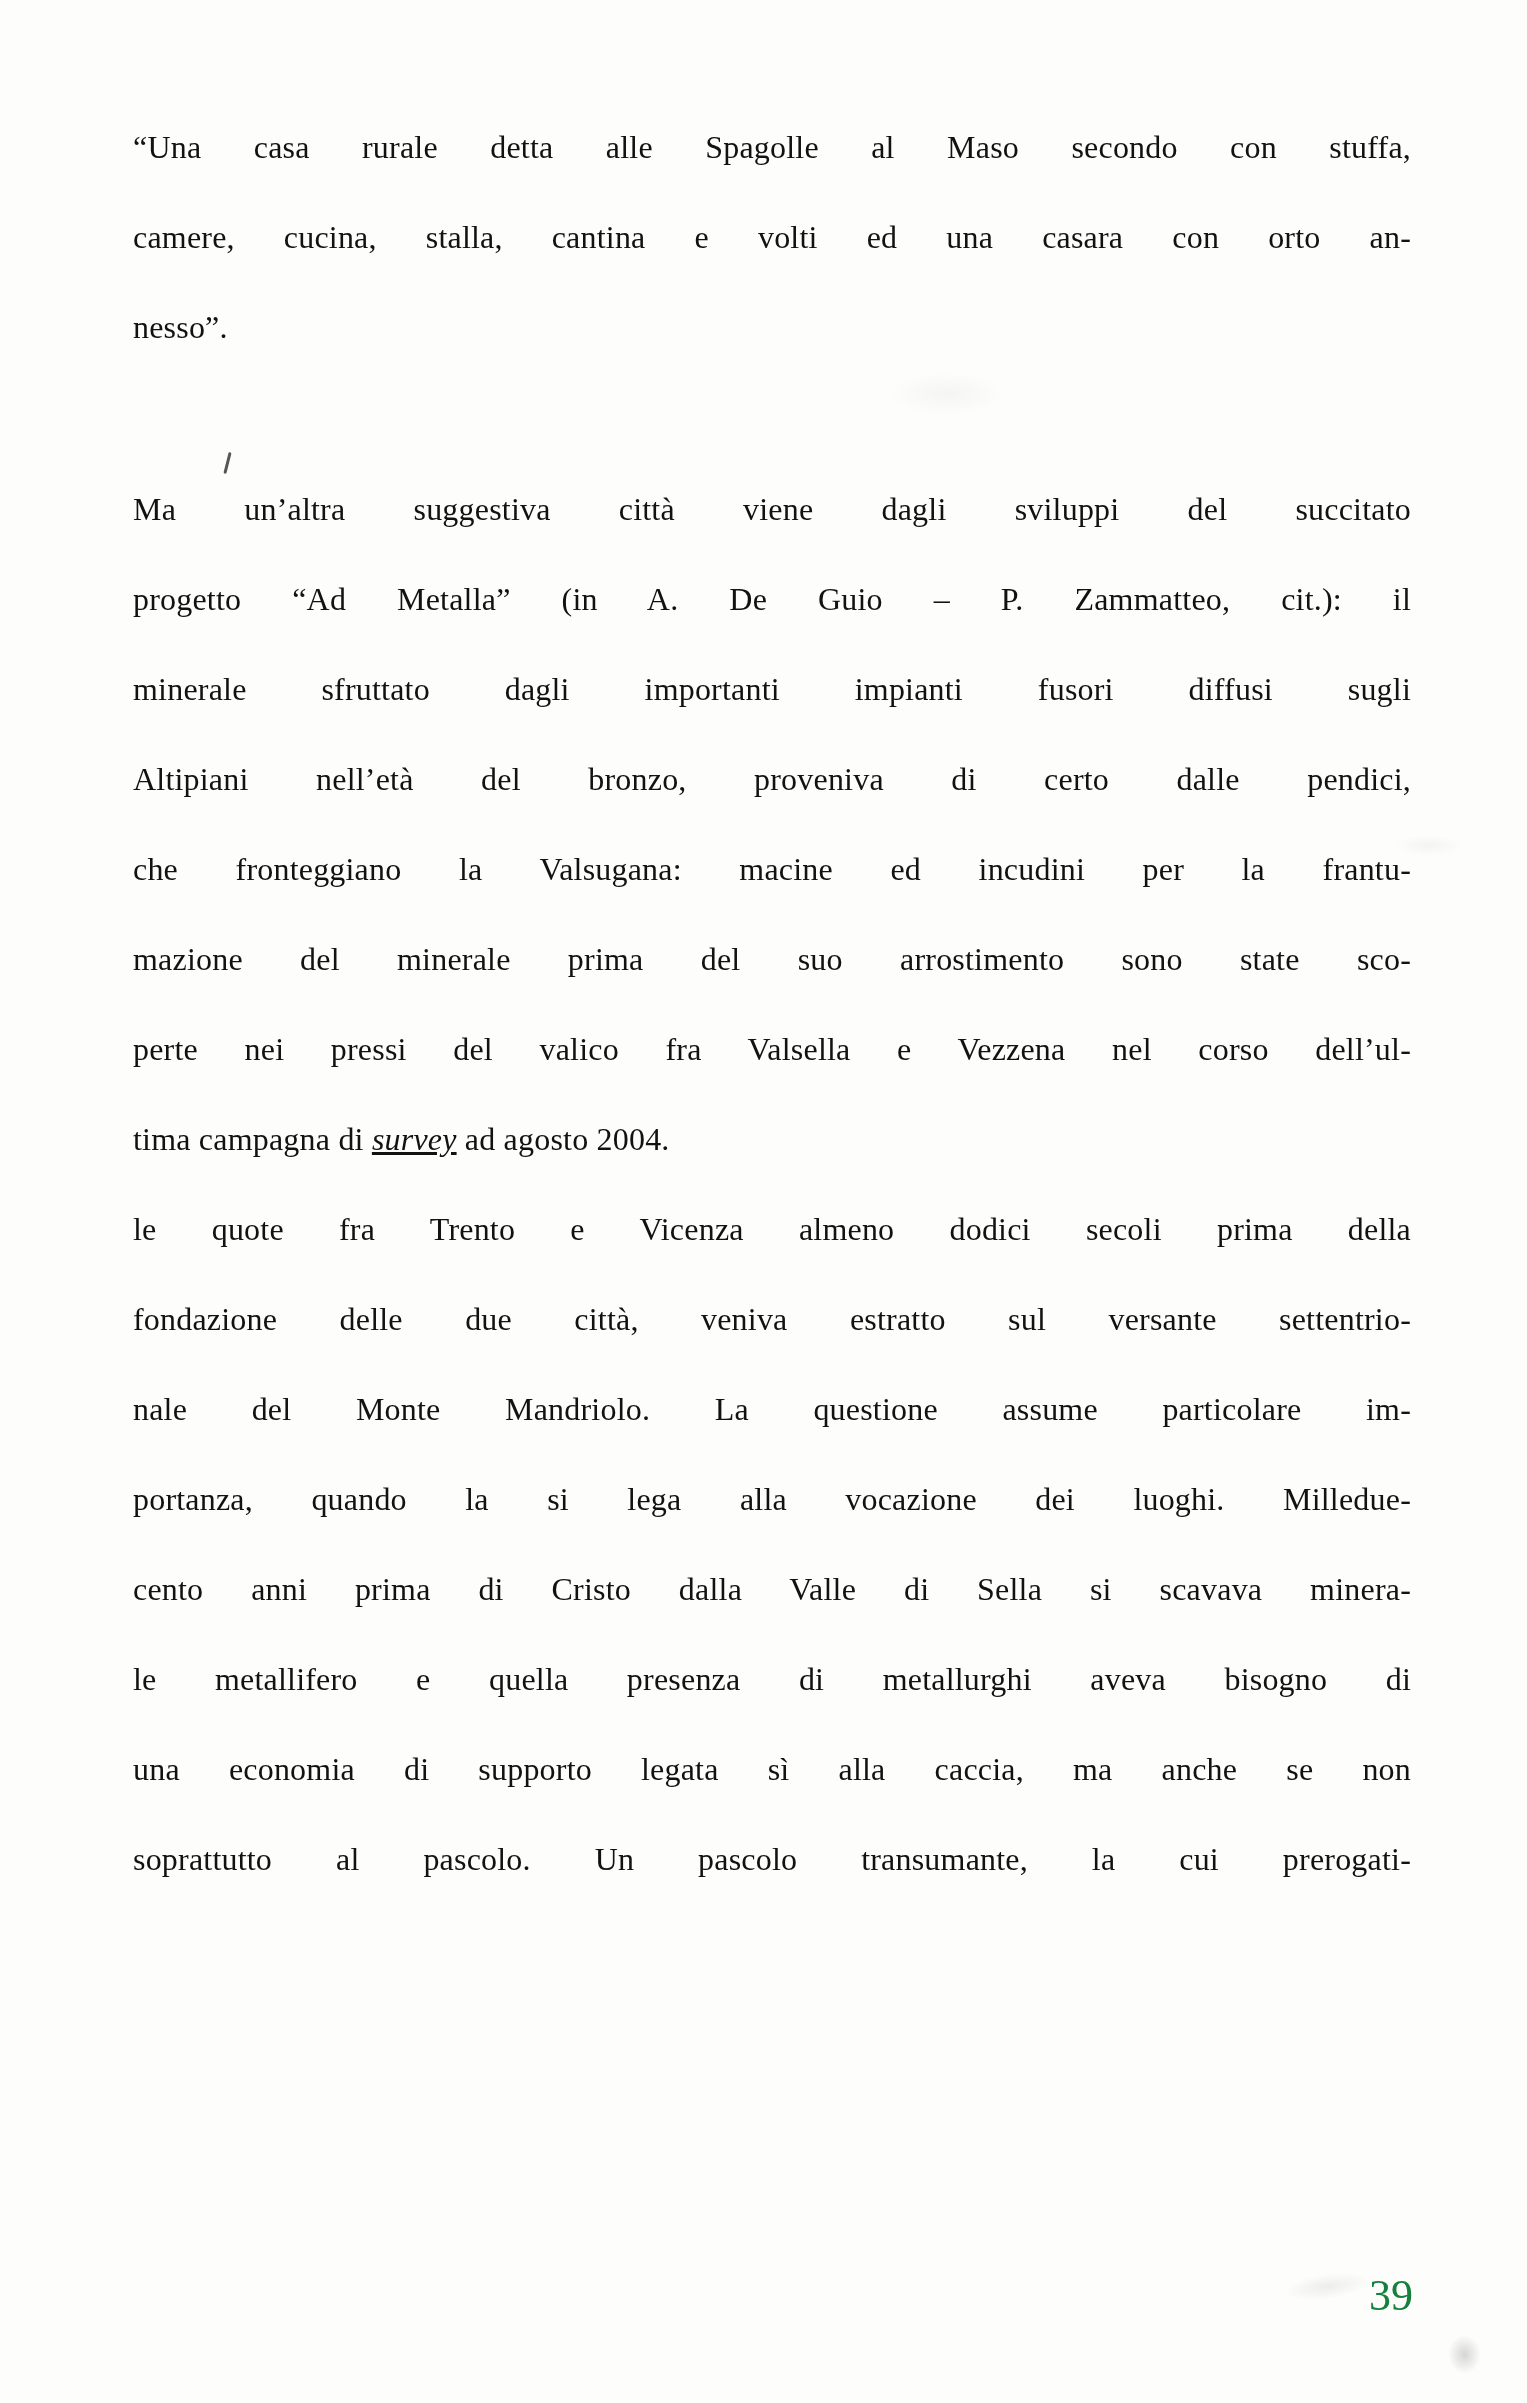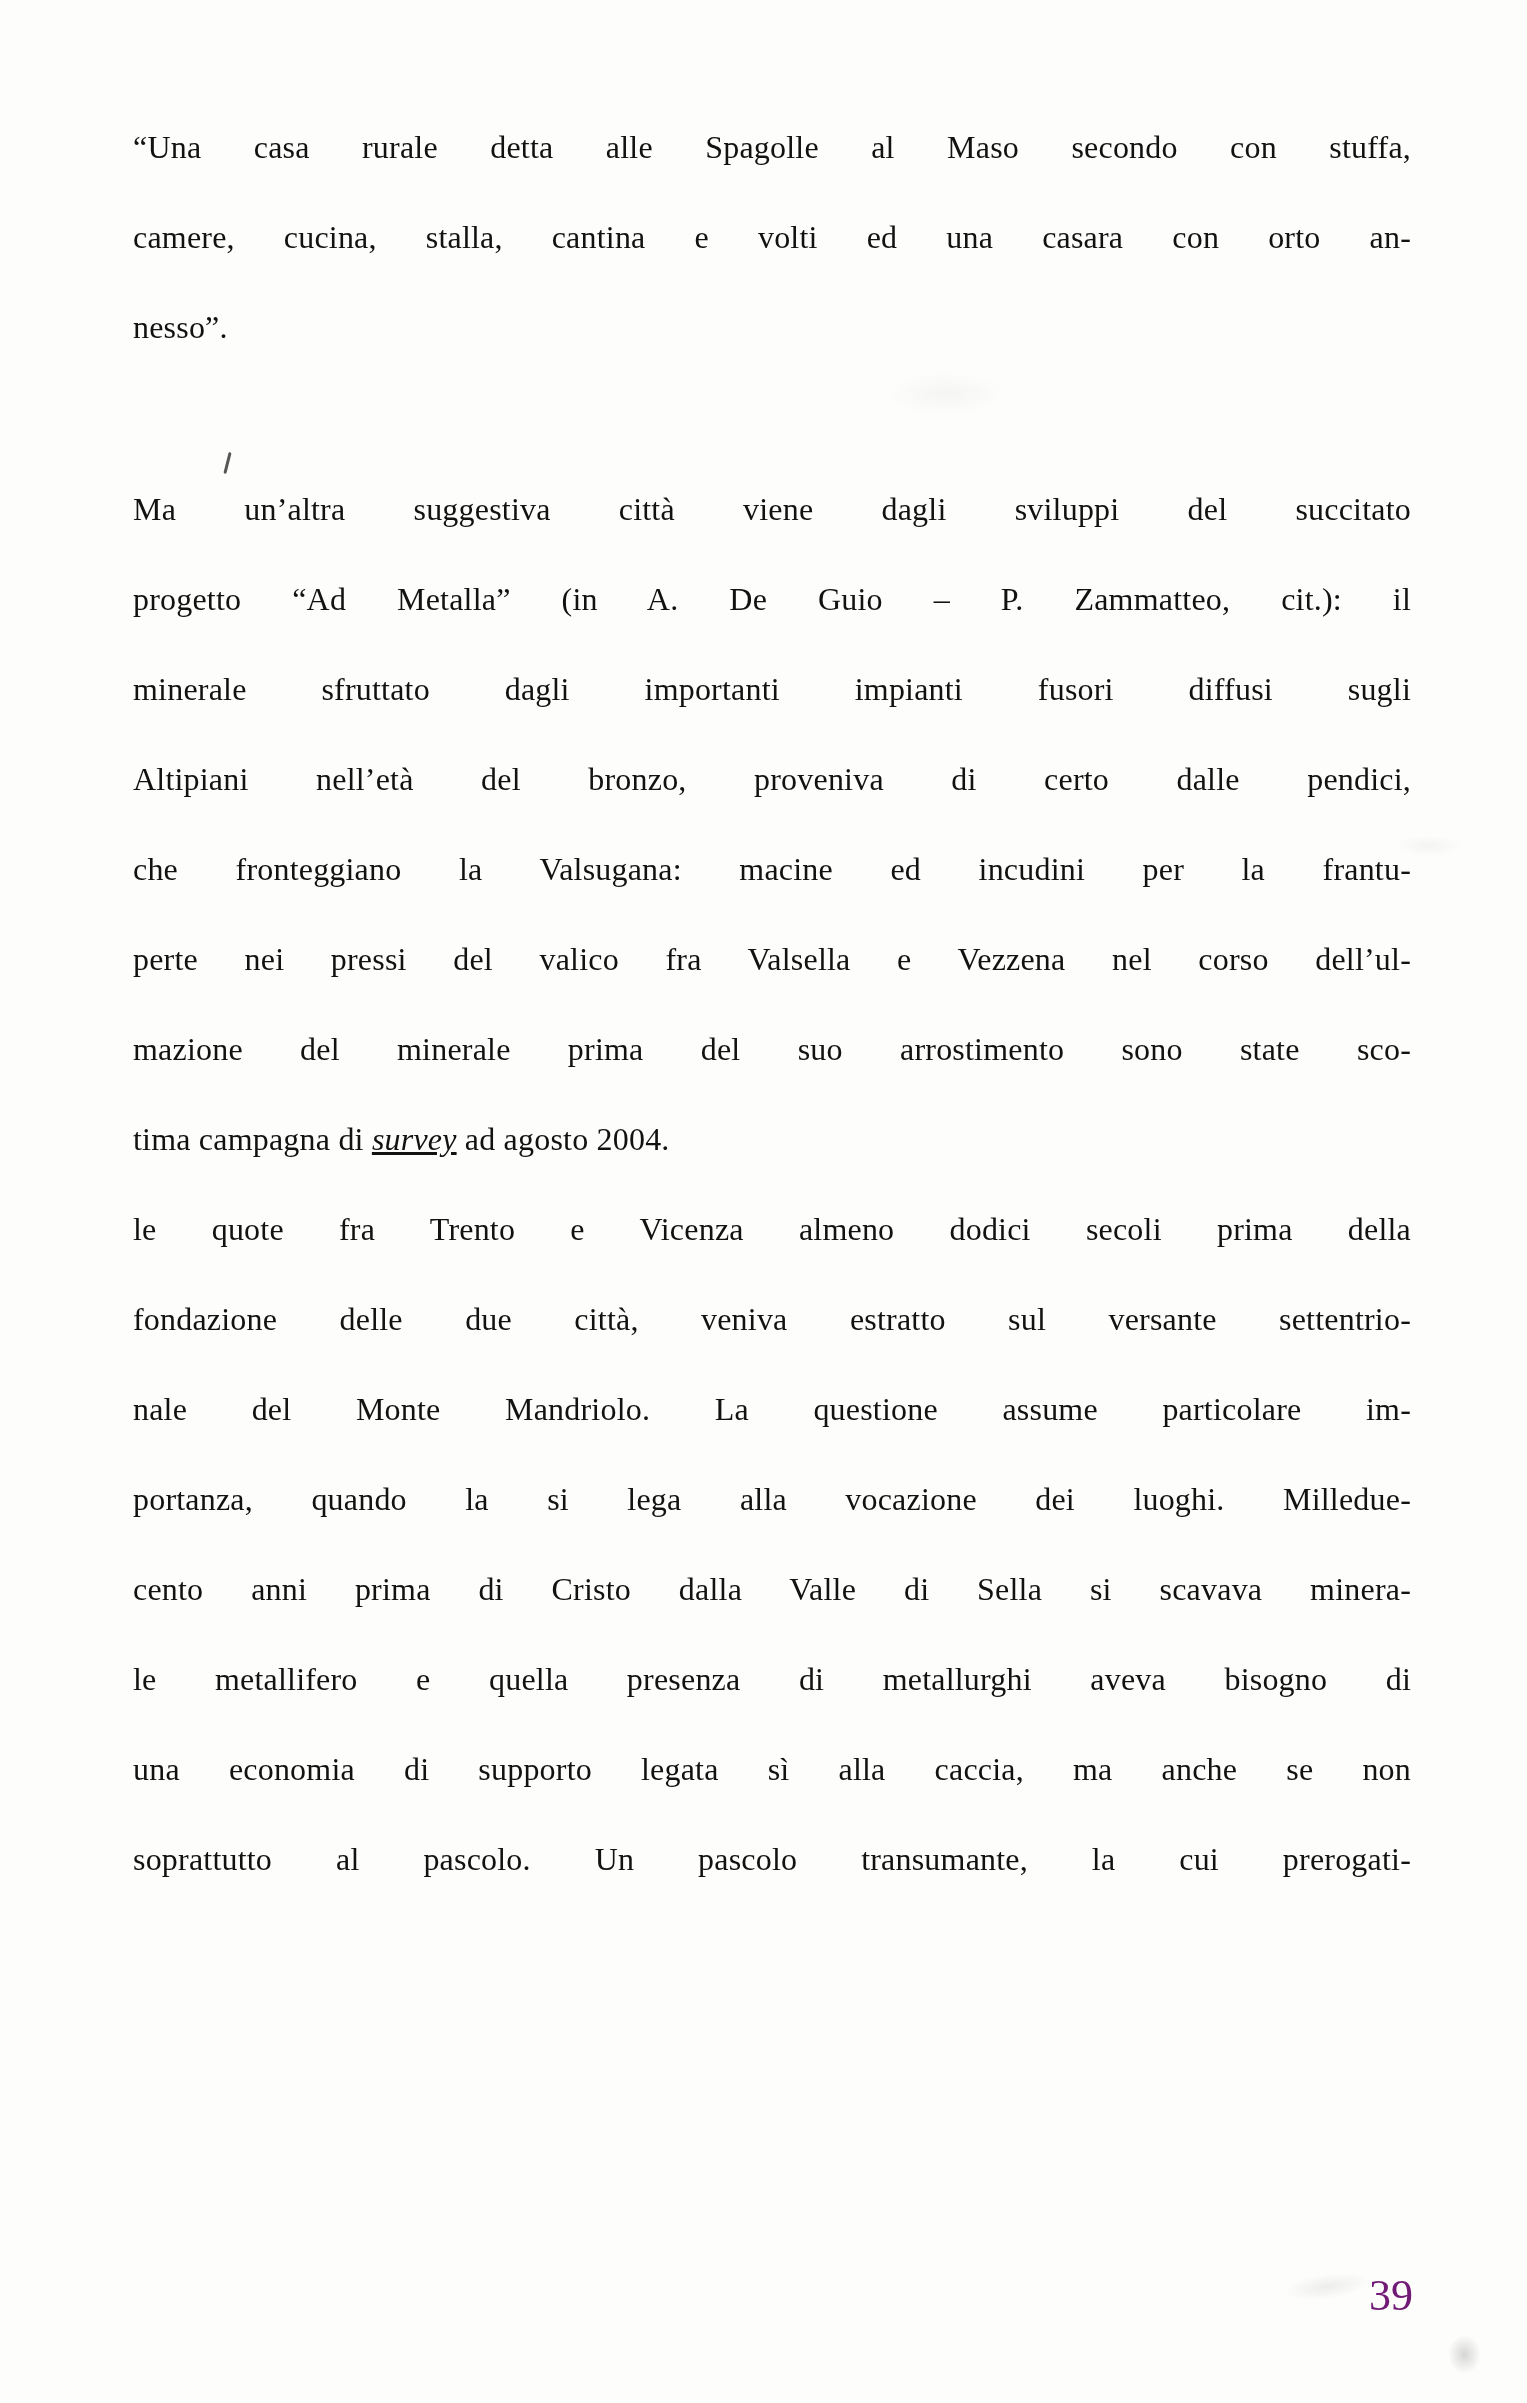--- a/index.html
+++ b/index.html
@@ -43,21 +43,21 @@
   }
   .line i { font-style: italic; text-decoration: underline; }
   .page-number {
     position: absolute;
     left: 1369px;
     top: 2271px;
     width: 58px;
     font-size: 44px;
     line-height: 50px;
     text-align: left;
-    color: #701a75;
+    color: #15803d;
   }
   
   .scan-tick {
     position: absolute;
     left: 226px;
     top: 452px;
     width: 2.9px;
     height: 22px;
     background: #3a3a3a;
     border-radius: 1.9px;
@@ -84,22 +84,22 @@
         <div class="line" data-name="text-line">“Una casa rurale detta alle Spagolle al Maso secondo con stuffa,</div>
         <div class="line" data-name="text-line">camere, cucina, stalla, cantina e volti ed una casara con orto an-</div>
         <div class="line last" data-name="text-line">nesso”.</div>
       </div>
       <div class="paragraph" data-name="body-paragraph-1">
         <div class="line" data-name="text-line">Ma un’altra suggestiva città viene dagli sviluppi del succitato</div>
         <div class="line" data-name="text-line">progetto “Ad Metalla” (in A. De Guio – P. Zammatteo, cit.): il</div>
         <div class="line" data-name="text-line">minerale sfruttato dagli importanti impianti fusori diffusi sugli</div>
         <div class="line" data-name="text-line">Altipiani nell’età del bronzo, proveniva di certo dalle pendici,</div>
         <div class="line" data-name="text-line">che fronteggiano la Valsugana: macine ed incudini per la frantu-</div>
+        <div class="line" data-name="text-line">mazione del minerale prima del suo arrostimento sono state sco-</div>
         <div class="line" data-name="text-line">perte nei pressi del valico fra Valsella e Vezzena nel corso dell’ul-</div>
-        <div class="line" data-name="text-line">mazione del minerale prima del suo arrostimento sono state sco-</div>
         <div class="line last" data-name="text-line"><span data-name="text-segment">tima campagna di </span><i data-name="italic-term">survey</i><span data-name="text-segment"> ad agosto 2004.</span></div>
       </div>
       <div class="paragraph" data-name="body-paragraph-2">
         <div class="line" data-name="text-line">le quote fra Trento e Vicenza almeno dodici secoli prima della</div>
         <div class="line" data-name="text-line">fondazione delle due città, veniva estratto sul versante settentrio-</div>
         <div class="line" data-name="text-line">nale del Monte Mandriolo. La questione assume particolare im-</div>
         <div class="line" data-name="text-line">portanza, quando la si lega alla vocazione dei luoghi. Milledue-</div>
         <div class="line" data-name="text-line">cento anni prima di Cristo dalla Valle di Sella si scavava minera-</div>
         <div class="line" data-name="text-line">le metallifero e quella presenza di metallurghi aveva bisogno di</div>
         <div class="line" data-name="text-line">una economia di supporto legata sì alla caccia, ma anche se non</div>

